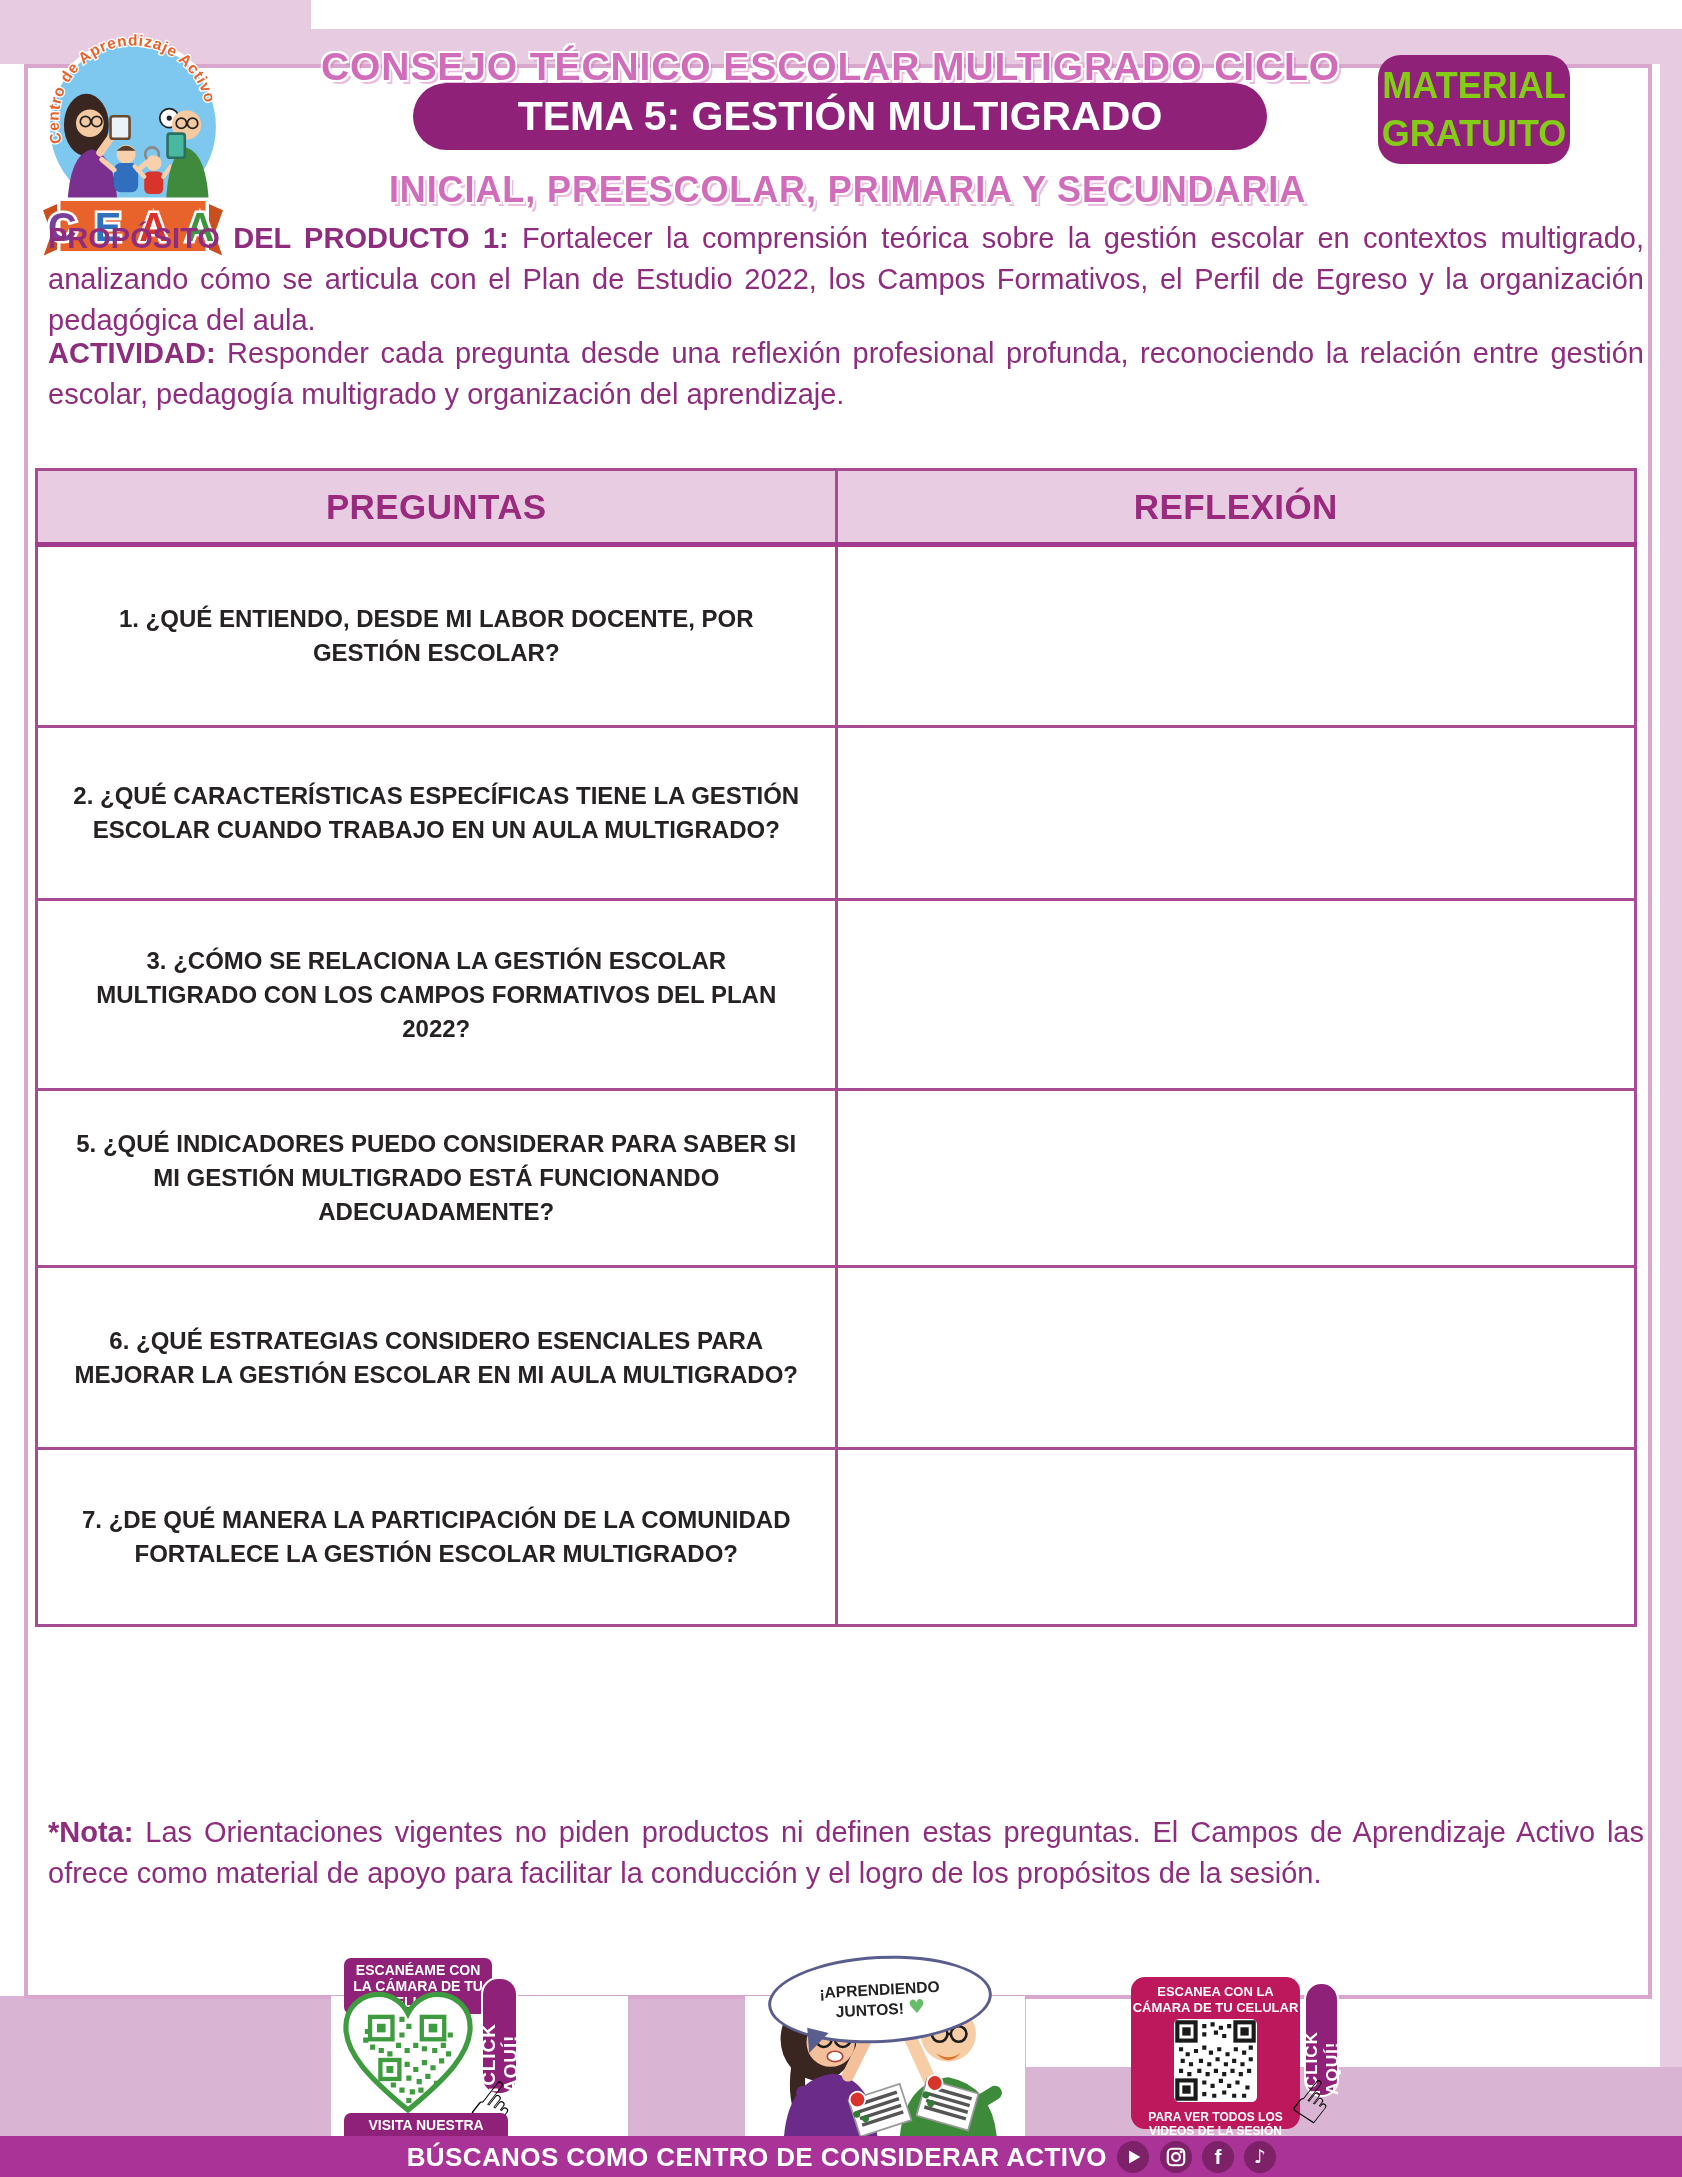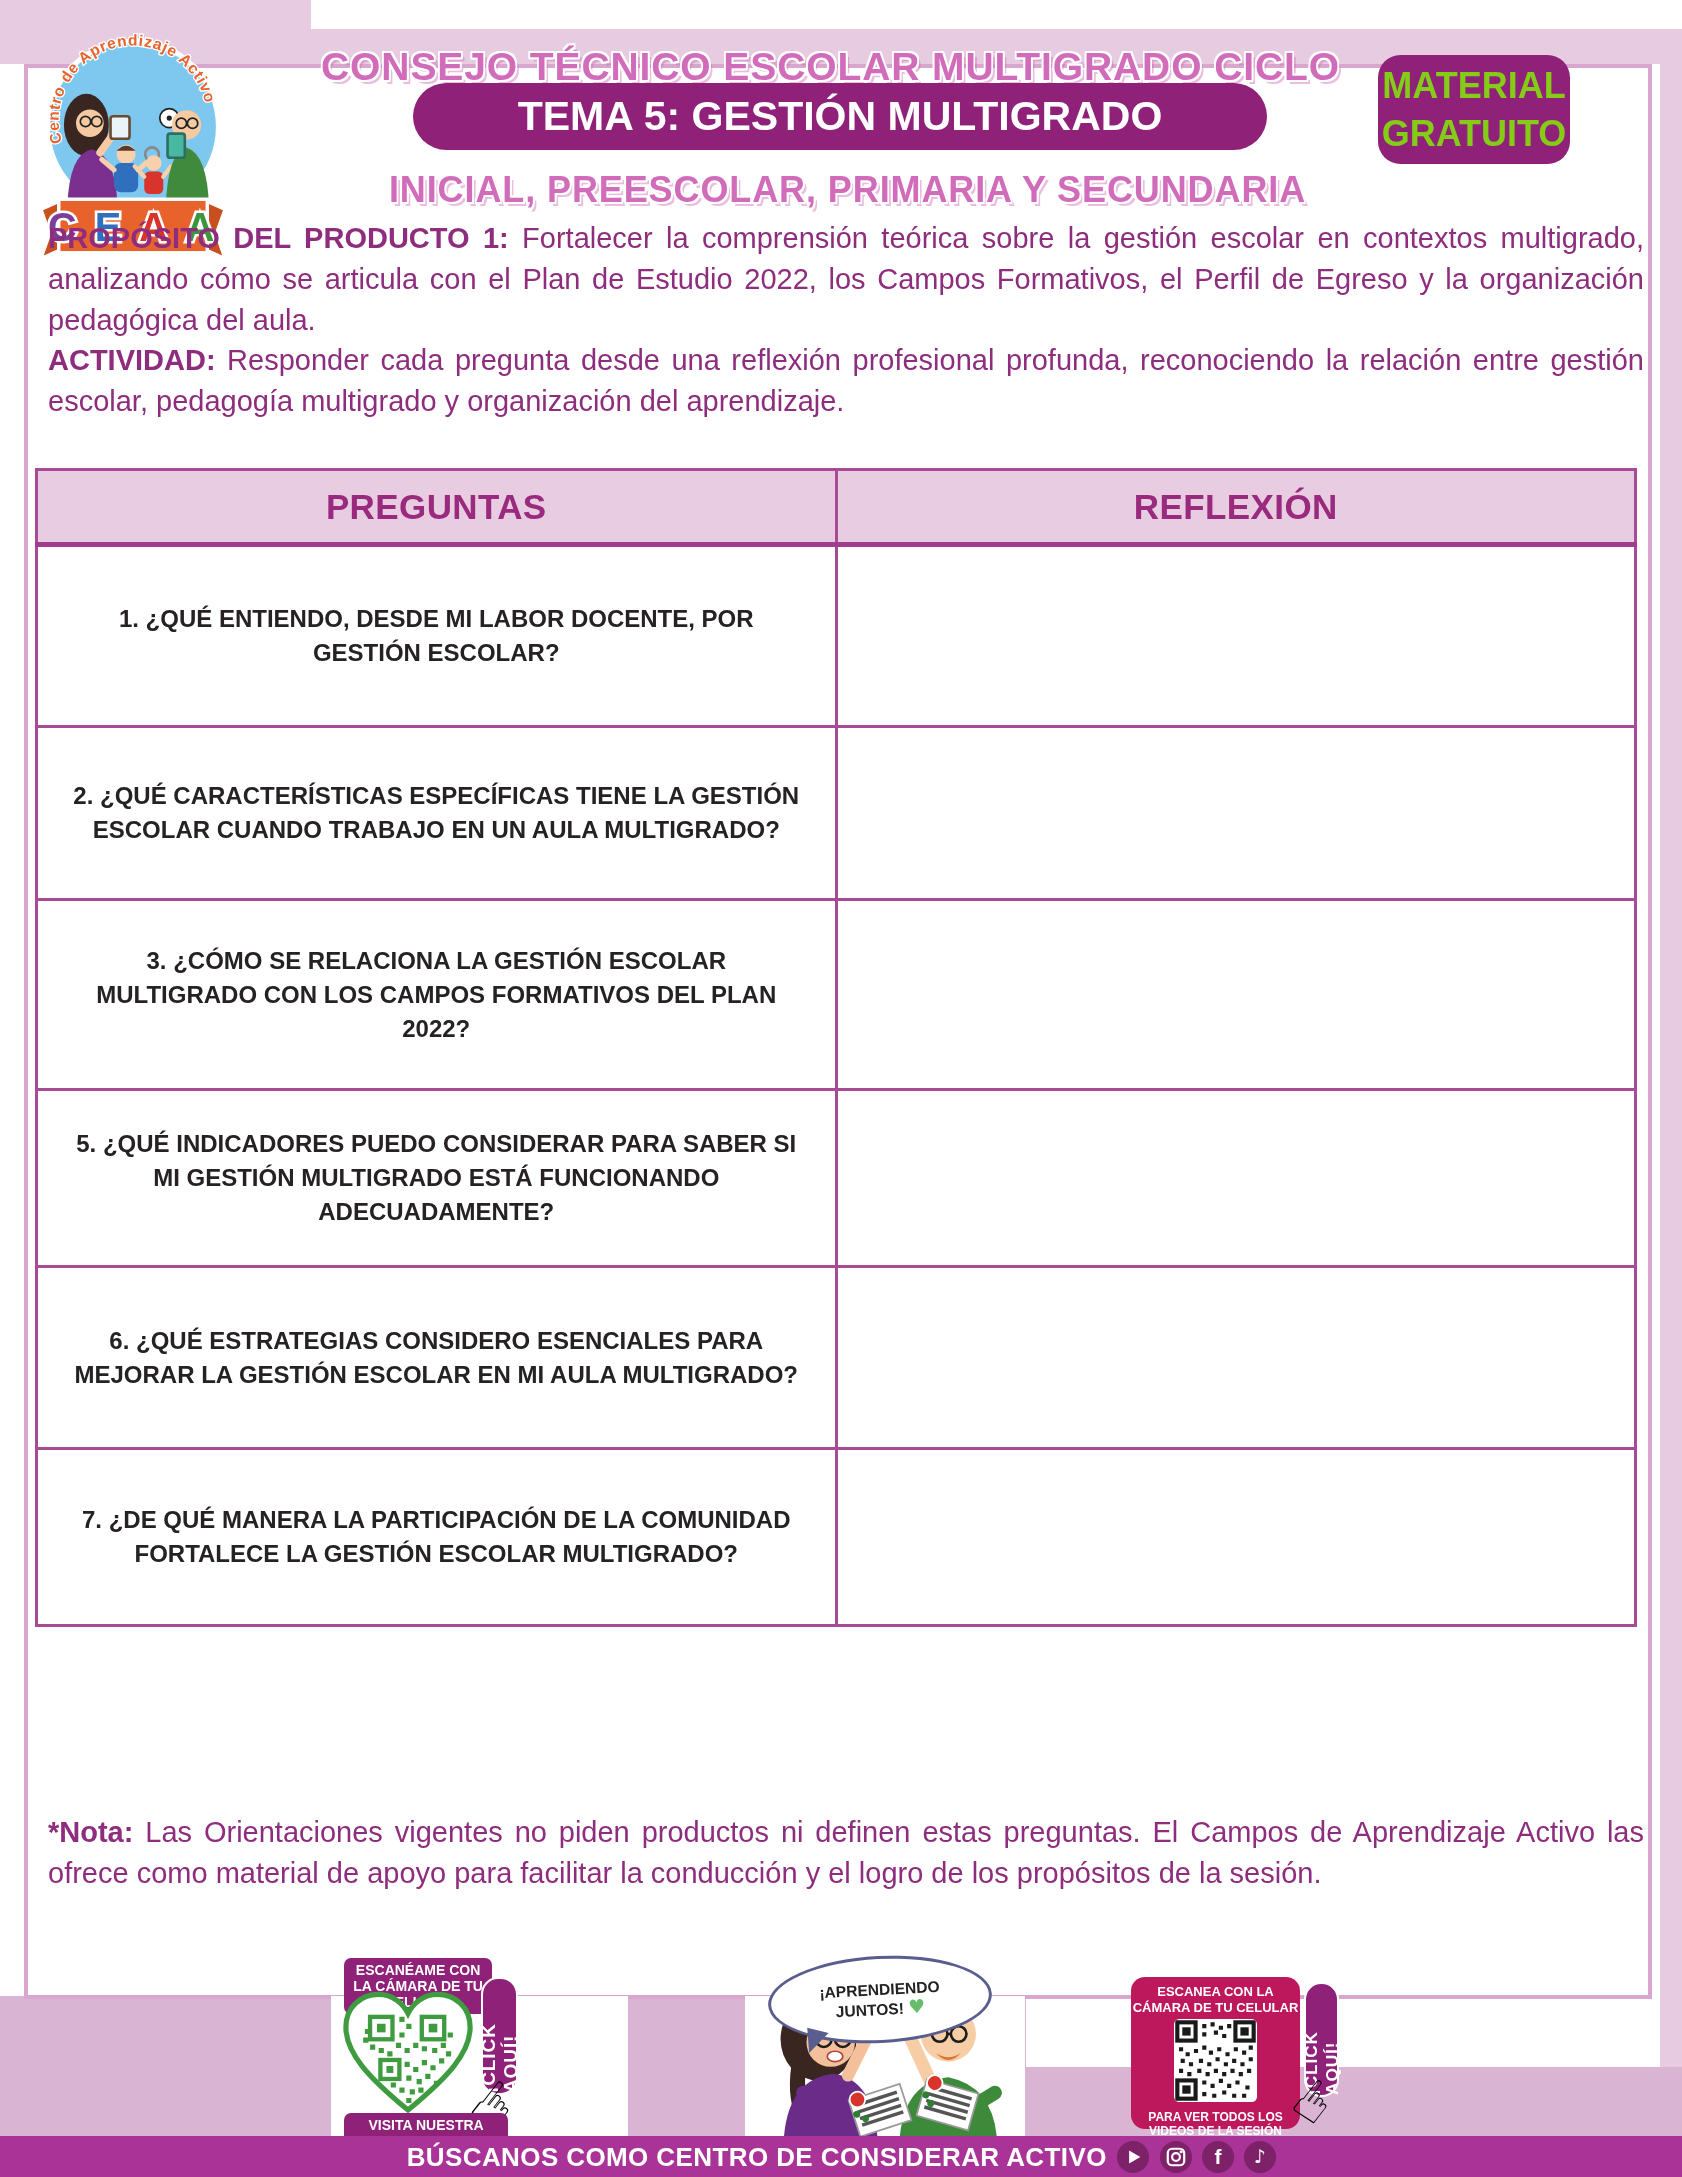--- a/index.html
+++ b/index.html
@@ -129,21 +129,21 @@
         <tspan fill="#7a3f9d">C</tspan>
         <tspan fill="#2f6fbe">E</tspan>
         <tspan fill="#d8342c">A</tspan>
         <tspan fill="#3f9440">A</tspan>
       </text>
     </svg>
   </div>
 
   <p class="abs para" style="top:218px;margin:0;"><b>PROPÓSITO DEL PRODUCTO 1:</b> <span>Fortalecer la comprensión teórica sobre la gestión escolar en contextos multigrado, analizando cómo se articula con el Plan de Estudio 2022, los Campos Formativos, el Perfil de Egreso y la organización pedagógica del aula.</span></p>
 
-  <p class="abs para" style="top:340px;margin:0;"><b>ACTIVIDAD:</b> <span>Responder cada pregunta desde una reflexión profesional profunda, reconociendo la relación entre gestión escolar, pedagogía multigrado y organización del aprendizaje.</span></p>
+  <p class="abs para" style="top:333px;margin:0;"><b>ACTIVIDAD:</b> <span>Responder cada pregunta desde una reflexión profesional profunda, reconociendo la relación entre gestión escolar, pedagogía multigrado y organización del aprendizaje.</span></p>
 
   <div class="abs qtable-wrap">
     <table class="qtable">
       <tbody>
           <tr>
         <th>PREGUNTAS</th>
         <th>REFLEXIÓN</th>
       </tr>
       <tr class="r1">
         <td class="qcell">1. ¿QUÉ ENTIENDO, DESDE MI LABOR DOCENTE, POR GESTIÓN ESCOLAR?</td>

